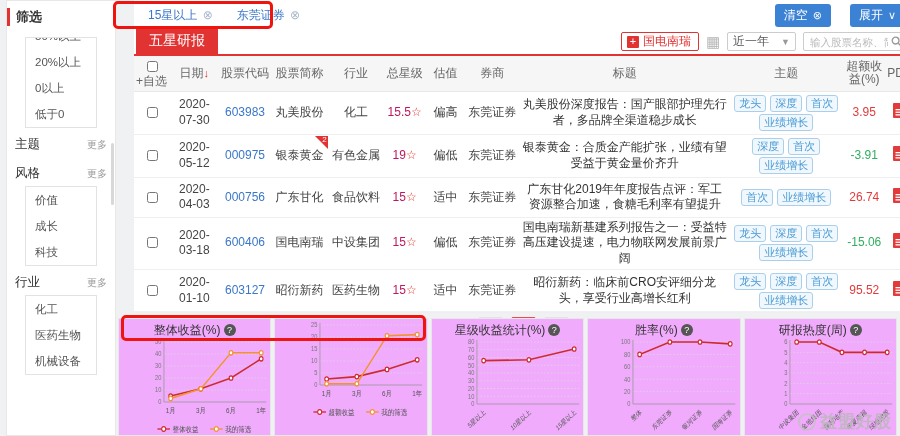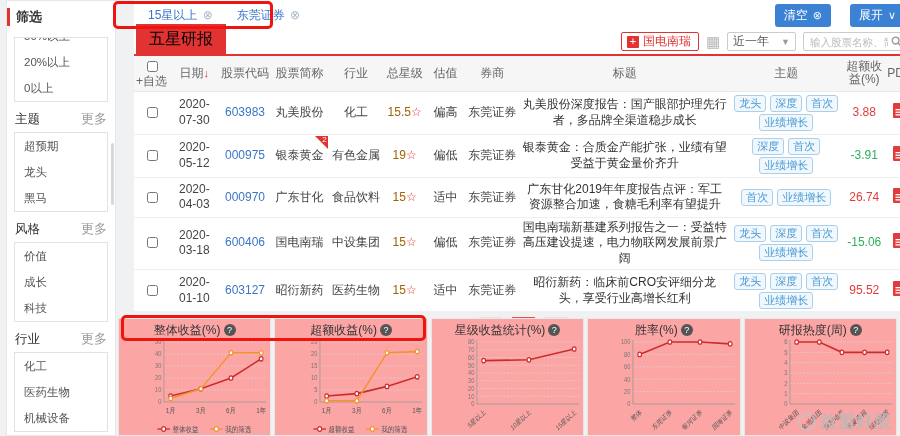--- a/index.html
+++ b/index.html
@@ -9,39 +9,39 @@
     background:#eff1f2; font-family:"Liberation Sans", sans-serif;
     font-size:12px; color:#333;
   }
   
   .sidebar { position:absolute; left:6px; top:0; width:110px; height:436px;
     background:#fff; border:1px solid #e8e8e8; }
   .sidebar-title { margin:7px 0 7px 0; border-left:3px solid #e23333;
     padding-left:6px; font-size:13px; font-weight:bold; color:#333; }
   .side-sec-head { display:flex; justify-content:space-between; align-items:center;
     padding:8px 8px 4px 8px; font-size:12.5px; color:#333; }
-  .side-sec-head .more { font-size:13px; color:#9a9a9a; cursor:pointer; font-weight:normal; }
-  .side-box { border:1px solid #e2e2e2; margin:0 7px; overflow:hidden; background:#fff; }
+  .side-sec-head .more { font-size:10px; color:#9a9a9a; cursor:pointer; font-weight:normal; }
+  .side-box { border:1px solid #e2e2e2; margin:0 18px; overflow:hidden; background:#fff; }
   .side-box.clipped .side-item:first-child { margin-top:-15px; }
   .side-item { padding:6px 9px 5px 9px; color:#555; cursor:pointer; white-space:nowrap; font-size:11.5px; }
   .side-scroll { position:absolute; right:1px; top:142px; width:3px; height:62px;
     background:#d8d8d8; border-radius:2px; }
   
   .main { position:absolute; left:118px; top:0; width:779px; height:311px; background:#fff;margin-left:16px; }
   .filter-row { height:30px; display:flex; align-items:center; padding:0 8px 0 14px; }
   .ftag { color:#3a77c9; margin-right:24px; cursor:pointer; white-space:nowrap; }
   .ftag .x { color:#a9b9cb; font-size:12px; margin-left:2px; }
   .topbtns { margin-left:auto; display:flex; gap:19px;justify-content:space-between; }
   .btn-blue { background:#3b82d4; color:#fff; border-radius:3px; padding:3px 9px;
     font-size:12px; cursor:pointer; display:flex; align-items:center; gap:5px; }
   .btn-blue .bicon { font-size:11px; opacity:.95; }
   
   .tab-bar { height:26px; border-bottom:2px solid #e23333; position:relative; }
-  .tab-active { position:absolute; left:2px; bottom:0; background:#e23333; color:#000000;
-    padding:5px 13px 4px 13px; font-size:16px; cursor:pointer; }
+  .tab-active { position:absolute; left:2px; bottom:0; background:#e23333; color:#ffffff;
+    padding:5px 13px 4px 13px; font-size:14px; cursor:pointer; }
   .tab-controls { position:absolute; right:6px; bottom:3px; display:flex; align-items:center; gap:7px; }
   .btn-add { border:1px solid #e23333; color:#e23333; padding:1px 7px 1px 5px; border-radius:2px;
     display:flex; gap:4px; align-items:center; background:#fff; cursor:pointer; font-size:12px; height:19px; }
   .btn-add .plus { background:#e23333; color:#fff; width:12px; height:12px; line-height:11px;
     text-align:center; font-size:11px; border-radius:1px; }
   .grid-icon { color:#b5b5b5; font-size:15px; line-height:15px; cursor:pointer; }
   .select { border:1px solid #ccc; border-radius:2px; padding:2px 5px; display:flex;
     align-items:center; gap:12px; color:#555; background:#fff; cursor:pointer; height:19px; }
   .select .caret { color:#999; font-size:9px; }
   .search { border:1px solid #ccc; border-radius:2px; display:flex; align-items:center;
@@ -57,37 +57,37 @@
     font-size:12px; color:#444; line-height:1.3; vertical-align:middle; }
   tbody tr { height:40px; }
   th input, td input { width:11px; height:11px; vertical-align:-1px; }
   .sort { color:#e23333; font-size:11px; }
   .code { color:#3a77c9; }
   .name-cell { position:relative; }
   .corner-badge { position:absolute; top:1px; right:1px; width:0; height:0;
     border-top:13px solid #e23333; border-left:13px solid transparent; }
   .corner-badge b { position:absolute; top:-14px; right:1px; color:#fff;
     font-size:8px; font-weight:normal; }
-  .starnum { color:#a16207; }
+  .starnum { color:#be185d; }
   .starglyph { color:#e8392d; font-size:12px; }
   .title-cell { color:#333; }
   .pill { display:inline-block; border:1px solid #aacfec; background:#f0f8fd; color:#4a9ad5;
     border-radius:3px; padding:0 4px; font-size:11px; margin:1px 2px; line-height:15px;
     white-space:nowrap; cursor:pointer; }
   .pos { color:#e23b3b; } .neg { color:#2fae60; }
   .pdficon { cursor:pointer; }
   
   .pager { display:flex; justify-content:center; gap:8px; margin-top:4px; }
   .pg { width:25px; height:22px; border:1px solid #e2e2e2; background:#f7f7f7; color:#aaa;
     display:flex; align-items:center; justify-content:center; border-radius:2px;
     cursor:pointer; font-size:13px; }
   .pg.active { background:#e84c4c; border-color:#e84c4c; color:#fff; font-size:11px; }
   
   .charts { position:absolute; left:118px; top:318px; width:779px; height:118px; display:flex; gap:3px; }
-  .chart-card { flex:1; background:#fca5a5; border:1px solid #e7e7e7; overflow:hidden; }
+  .chart-card { flex:1; background:#f0abfc; border:1px solid #e7e7e7; overflow:hidden; }
   .chart-title { text-align:center; font-size:12px; color:#333; height:17px; padding-top:3px; white-space:nowrap; }
   .qmark { display:inline-block; width:12px; height:12px; border-radius:50%; background:#555;
     color:#fff; font-size:9px; line-height:12px; text-align:center; vertical-align:1px;
     margin-left:3px; cursor:pointer; }
   .chart-box { height:100px;padding-left:24px; }
   .chart-box svg { display:block; width:100%; height:100px; }
   
   .anno { position:absolute; border:3px solid #ee1410; border-radius:5px; z-index:10; pointer-events:none; }
   #anno1 { left:113px; top:1px; width:160px; height:28px; }
   #anno2 { left:121px; top:315px; width:305px; height:26px; }
@@ -100,29 +100,25 @@
 <body>
 
 <div class="sidebar">
   <div class="sidebar-title">筛选</div>
   <div>
       <div style="height:4px"></div>
       <div class="side-box clipped">
         <div class="side-item">50%以上</div>
         <div class="side-item">20%以上</div>
         <div class="side-item">0以上</div>
+        <div class="side-item">低于0</div>
       </div>
       <div class="side-sec-head">
         <span>主题</span>
         <span class="more">更多</span>
-      </div>
-      <div class="side-box">
-        <div class="side-item">超预期</div>
-        <div class="side-item">龙头</div>
-        <div class="side-item">黑马</div>
       </div>
       <div class="side-sec-head">
         <span>风格</span>
         <span class="more">更多</span>
       </div>
       <div class="side-box">
         <div class="side-item">价值</div>
         <div class="side-item">成长</div>
         <div class="side-item">科技</div>
       </div>
@@ -201,21 +197,21 @@
     <td><input type="checkbox" style=""></td>
     <td>2020-07-30</td>
     <td class="code">603983</td>
     <td class="name-cell">丸美股份</td>
     <td>化工</td>
     <td><span class="starnum">15.5</span><span class="starglyph">☆</span></td>
     <td>偏高</td>
     <td>东莞证券</td>
     <td class="title-cell">丸美股份深度报告：国产眼部护理先行者，多品牌全渠道稳步成长</td>
     <td><span class="pill">龙头</span><span class="pill">深度</span><span class="pill">首次</span><span class="pill">业绩增长</span></td>
-    <td class="pos">3.88</td>
+    <td class="pos">3.95</td>
     <td><svg class="pdficon" width="13" height="15" viewBox="0 0 13 15">
               <path d="M1 0h8l4 4v10a1 1 0 0 1-1 1H1a1 1 0 0 1-1-1V1a1 1 0 0 1 1-1z" fill="#e23b3b"></path>
               <rect x="2.5" y="6" width="8" height="1.3" fill="#fff"></rect>
               <rect x="2.5" y="8.6" width="8" height="1.3" fill="#fff"></rect>
               <rect x="2.5" y="11.2" width="5" height="1.3" fill="#fff"></rect>
             </svg></td>
   </tr>
         <tr>
     <td><input type="checkbox" style=""></td>
     <td>2020-05-12</td>
@@ -233,21 +229,21 @@
     <td><svg class="pdficon" width="13" height="15" viewBox="0 0 13 15">
               <path d="M1 0h8l4 4v10a1 1 0 0 1-1 1H1a1 1 0 0 1-1-1V1a1 1 0 0 1 1-1z" fill="#e23b3b"></path>
               <rect x="2.5" y="6" width="8" height="1.3" fill="#fff"></rect>
               <rect x="2.5" y="8.6" width="8" height="1.3" fill="#fff"></rect>
               <rect x="2.5" y="11.2" width="5" height="1.3" fill="#fff"></rect>
             </svg></td>
   </tr>
         <tr>
     <td><input type="checkbox" style=""></td>
     <td>2020-04-03</td>
-    <td class="code">000970</td>
+    <td class="code">000756</td>
     <td class="name-cell">广东甘化</td>
     <td>食品饮料</td>
     <td><span class="starnum">15</span><span class="starglyph">☆</span></td>
     <td>适中</td>
     <td>东莞证券</td>
     <td class="title-cell">广东甘化2019年年度报告点评：军工资源整合加速，食糖毛利率有望提升</td>
     <td><span class="pill">首次</span><span class="pill">业绩增长</span></td>
     <td class="pos">26.74</td>
     <td><svg class="pdficon" width="13" height="15" viewBox="0 0 13 15">
               <path d="M1 0h8l4 4v10a1 1 0 0 1-1 1H1a1 1 0 0 1-1-1V1a1 1 0 0 1 1-1z" fill="#e23b3b"></path>
@@ -339,21 +335,20 @@
           <line x1="17.200000000000003" y1="93" x2="32.2" y2="93" stroke="#cc2b2b" stroke-width="1.3"></line>
           <circle cx="24.700000000000003" cy="93" r="2.4" fill="#fff" stroke="#cc2b2b" stroke-width="1.2"></circle>
           <text x="35.2" y="95.6" font-size="7.8" fill="#555">整体收益</text>
           <line x1="80" y1="93" x2="95" y2="93" stroke="#f2932e" stroke-width="1.3"></line>
           <circle cx="87.5" cy="93" r="2.4" fill="#fff" stroke="#f2932e" stroke-width="1.2"></circle>
           <text x="98" y="95.6" font-size="7.8" fill="#555">我的筛选</text>
         </svg>
       </div>
   </div>
   <div class="chart-card">
-    <div class="chart-title"><span>超额收益(%)</span><span class="qmark">?</span></div>
     <div class="chart-box">
         <svg viewBox="0 0 152 100" preserveAspectRatio="none">
           <text x="22" y="68.4" text-anchor="end" font-size="6.8" fill="#777">0</text>
           <line x1="25" y1="54" x2="147" y2="54" stroke="#ddd" stroke-width="0.7" stroke-dasharray="2,2"></line>
           <text x="22" y="56.4" text-anchor="end" font-size="6.8" fill="#777">5</text>
           <line x1="25" y1="42" x2="147" y2="42" stroke="#ddd" stroke-width="0.7" stroke-dasharray="2,2"></line>
           <text x="22" y="44.4" text-anchor="end" font-size="6.8" fill="#777">10</text>
           <line x1="25" y1="30" x2="147" y2="30" stroke="#ddd" stroke-width="0.7" stroke-dasharray="2,2"></line>
           <text x="22" y="32.4" text-anchor="end" font-size="6.8" fill="#777">15</text>
           <line x1="25" y1="18" x2="147" y2="18" stroke="#ddd" stroke-width="0.7" stroke-dasharray="2,2"></line>

